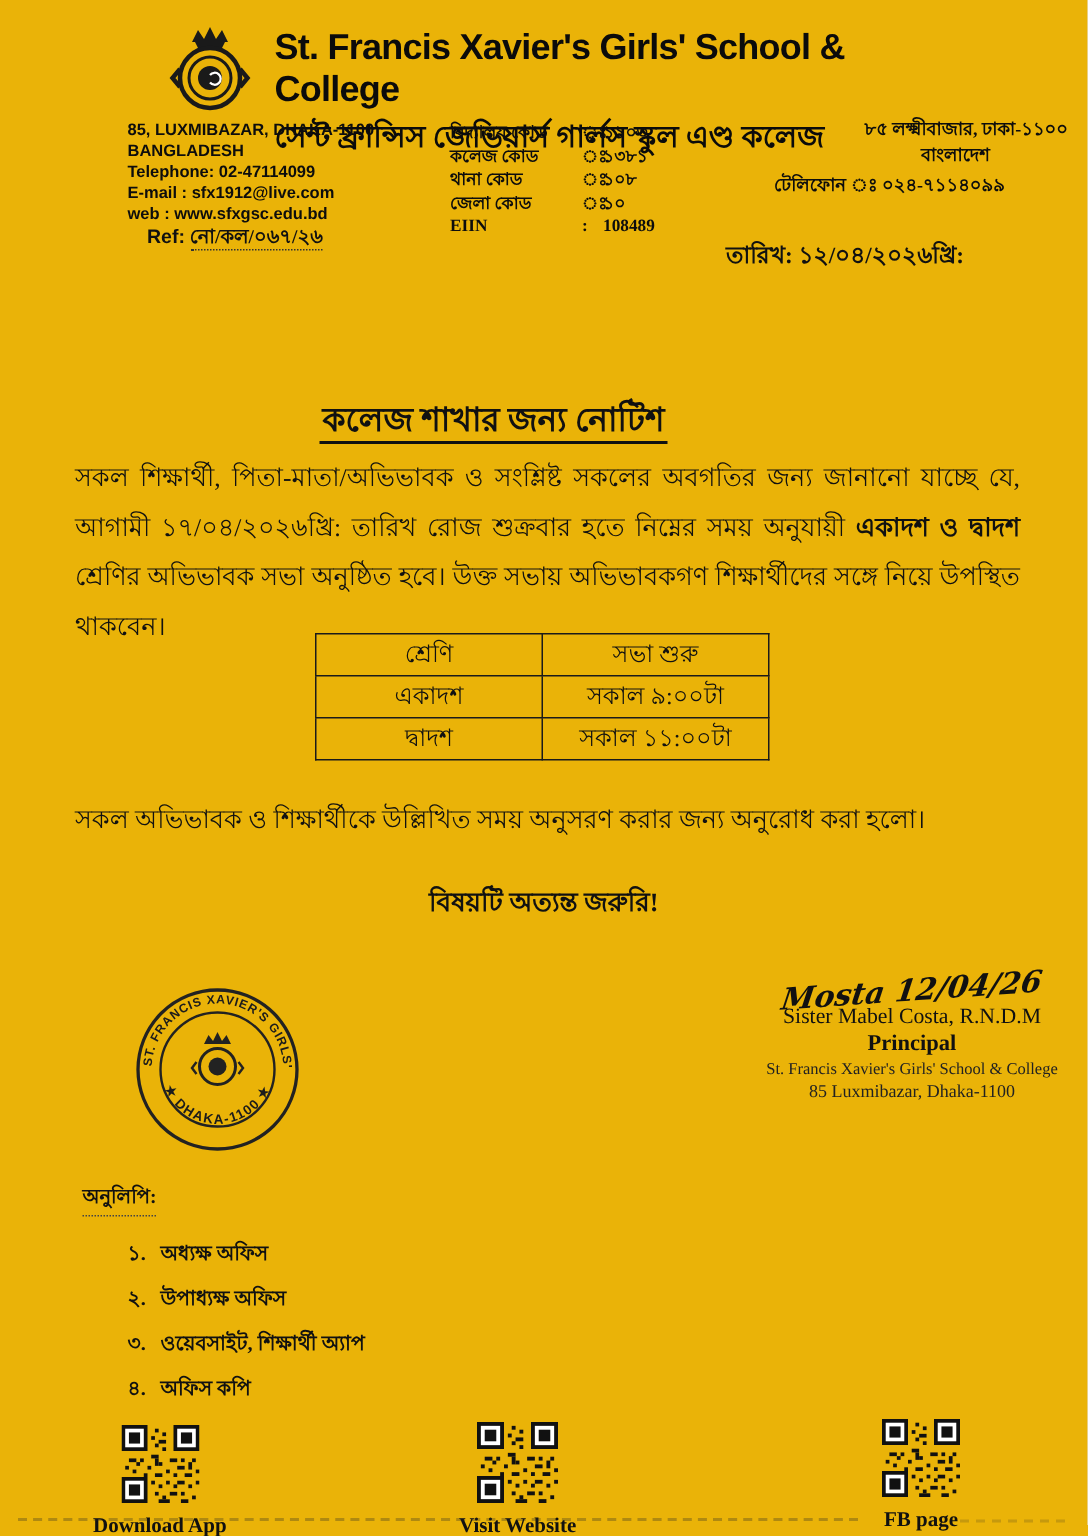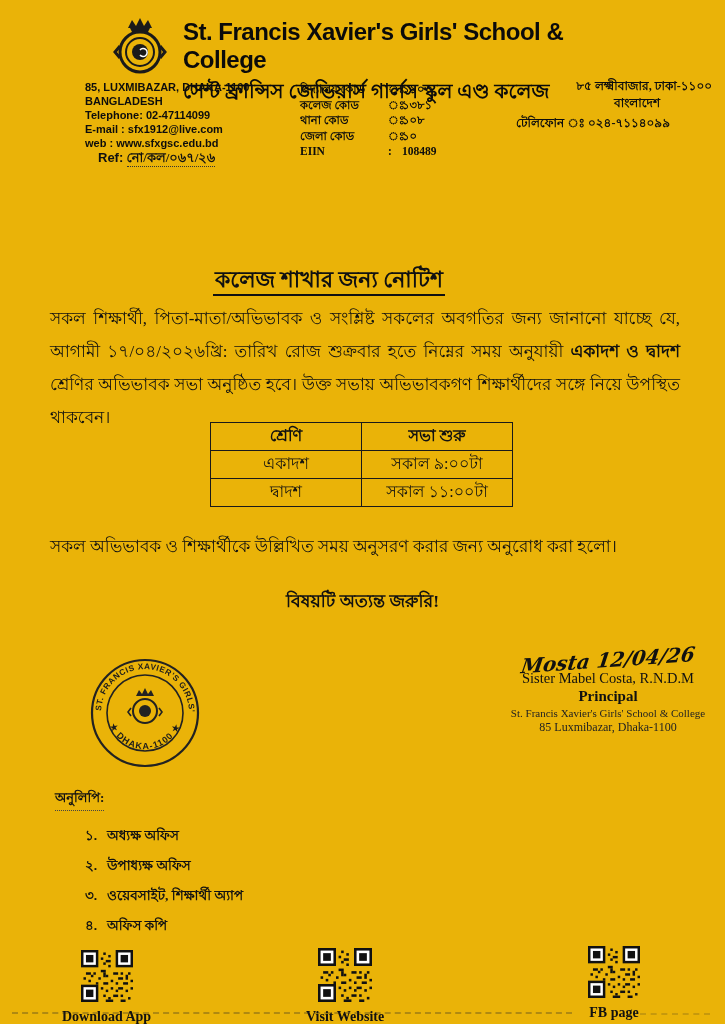--- a/index.html
+++ b/index.html
@@ -29,21 +29,21 @@
   
   .notice-title { position:absolute; left:0; top:262px; width:658px; text-align:center; }
   .notice-title span { font-size:22px; font-weight:bold; border-bottom:2.5px solid #111; padding:0 2px 2px 2px; }
   .para { position:absolute; left:50px; top:302px; width:630px; font-size:17px; line-height:33px; text-align:justify; }
   .para b { font-weight:bold; }
   .meet-table { position:absolute; left:210px; top:422px; border-collapse:collapse; }
   .meet-table th, .meet-table td {
     border:1.6px solid #1a1a1a; text-align:center; font-size:16px;
     width:151px; height:28px; padding:0 4px;
   }
-  .meet-table th { font-weight:bold; }
+  .meet-table th { font-weight:normal; }
   .request-line { position:absolute; left:50px; top:533px; width:640px; font-size:17px; }
   .urgent-line { position:absolute; left:0; top:588px; width:725px; text-align:center; font-size:17.5px; font-weight:bold; }
   
   .seal { position:absolute; left:88px; top:656px; }
   .sig-block { position:absolute; left:492px; top:648px; width:232px; text-align:center; }
   .sig-script { font-style:italic; font-size:20px; font-weight:bold; transform:rotate(-4deg) skewX(-12deg); display:inline-block; font-family:"DejaVu Serif", serif; }
   .sig-name { font-size:14.5px; margin-top:-2px; }
   .sig-title { font-size:15px; font-weight:bold; margin-top:1px; }
   .sig-org { font-size:11px; margin-top:2px; color:#222; }
   .sig-addr { font-size:12px; margin-top:1px; color:#222; }
@@ -178,20 +178,21 @@
         <span>108489</span>
     </div>
   </div>
 
   <div class="contact-right">
     <div class="cr-1">৮৫ লক্ষ্মীবাজার, ঢাকা-১১০০</div>
     <div class="cr-2">বাংলাদেশ</div>
     <div class="cr-3">টেলিফোন ঃ ০২৪-৭১১৪০৯৯</div>
   </div>
 
+  <div class="date-line">তারিখ: ১২/০৪/২০২৬খ্রি:</div>
 
   <div class="notice-title">
     <span>কলেজ শাখার জন্য নোটিশ</span>
   </div>
 
   <div class="para">
     <span>সকল শিক্ষার্থী, পিতা-মাতা/অভিভাবক ও সংশ্লিষ্ট সকলের অবগতির জন্য জানানো যাচ্ছে যে, আগামী ১৭/০৪/২০২৬খ্রি: তারিখ রোজ শুক্রবার হতে নিম্নের সময় অনুযায়ী </span><b>একাদশ ও দ্বাদশ</b><span> শ্রেণির অভিভাবক সভা অনুষ্ঠিত হবে। উক্ত সভায় অভিভাবকগণ শিক্ষার্থীদের সঙ্গে নিয়ে উপস্থিত থাকবেন।</span>
   </div>
 
   <table class="meet-table">

